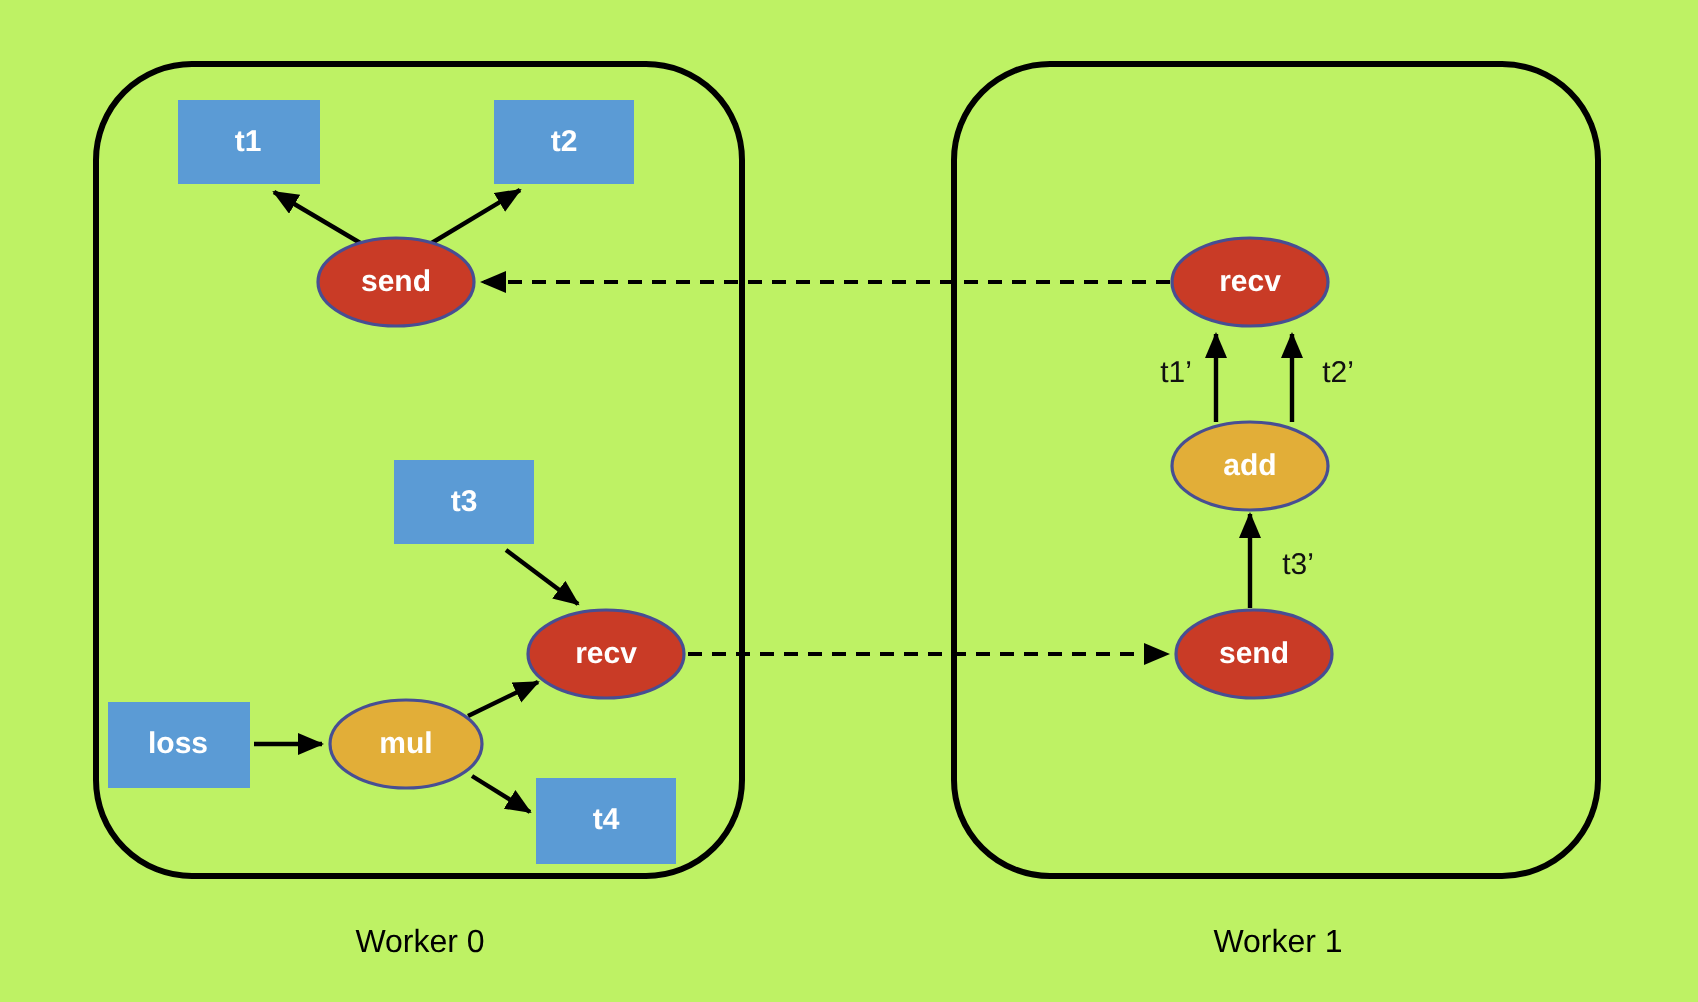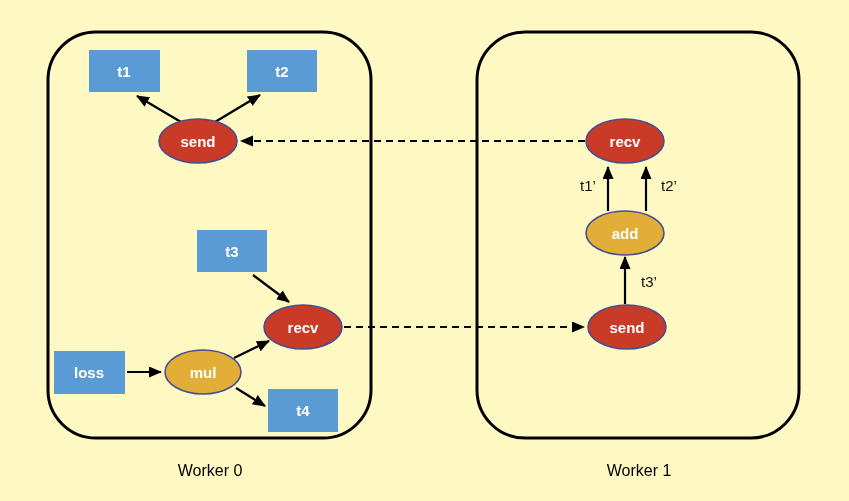--- a/index.html
+++ b/index.html
@@ -5,21 +5,21 @@
   html, body {
     margin: 0;
     padding: 0;
     background: #ffffff;
     font-family: "Liberation Sans", sans-serif;
   }
   .stage {
     position: relative;
     width: 849px;
     height: 501px;
-    background: #fef9c3;
+    background: #bef264;
     overflow: hidden;
   }
   svg { display: block; }
   .worker-box {
     fill: none;
     stroke: #000000;
     stroke-width: 3;
   }
   .op-node {
     stroke: #474E93;

